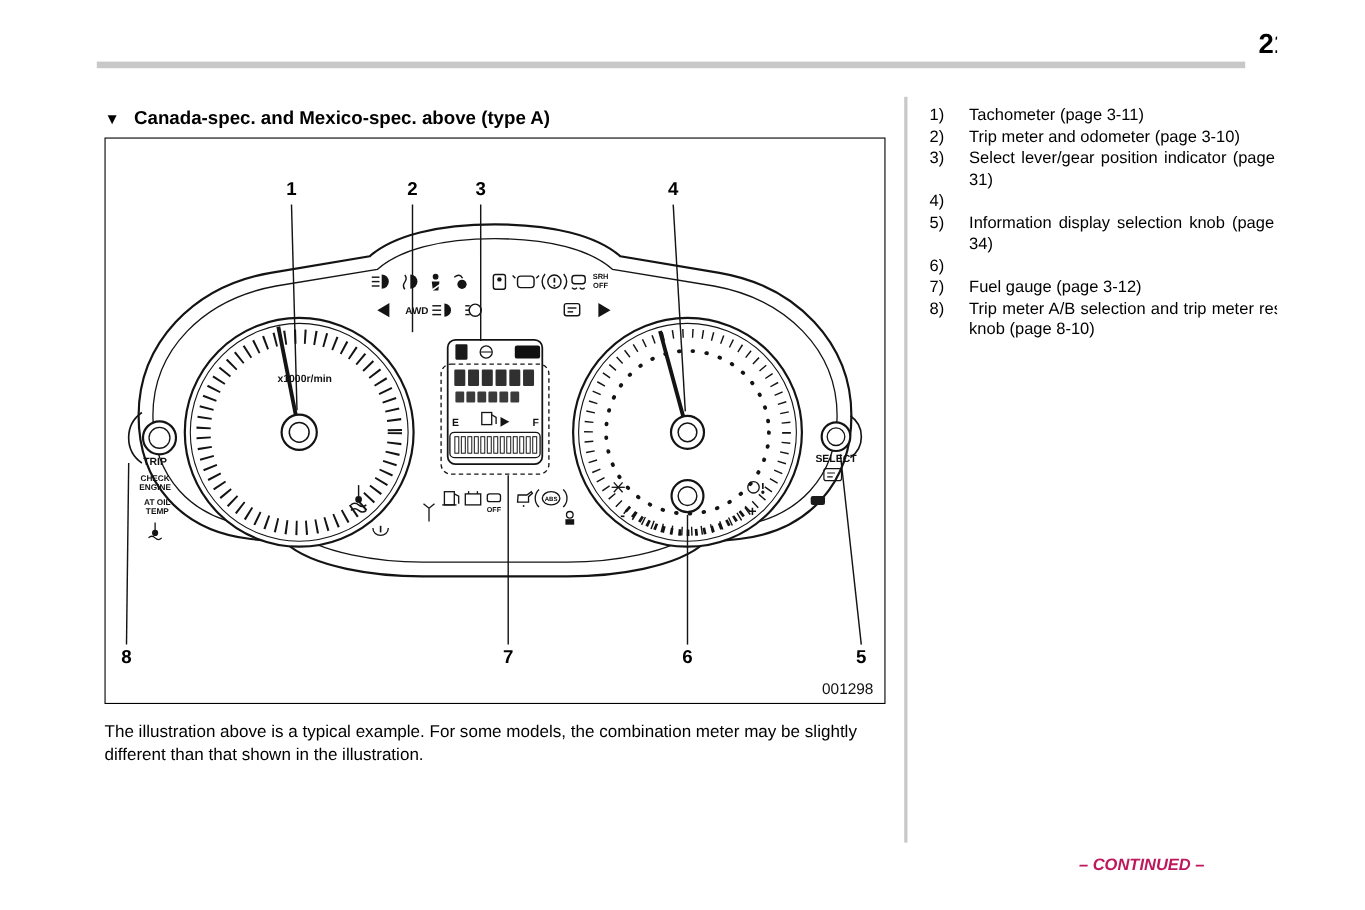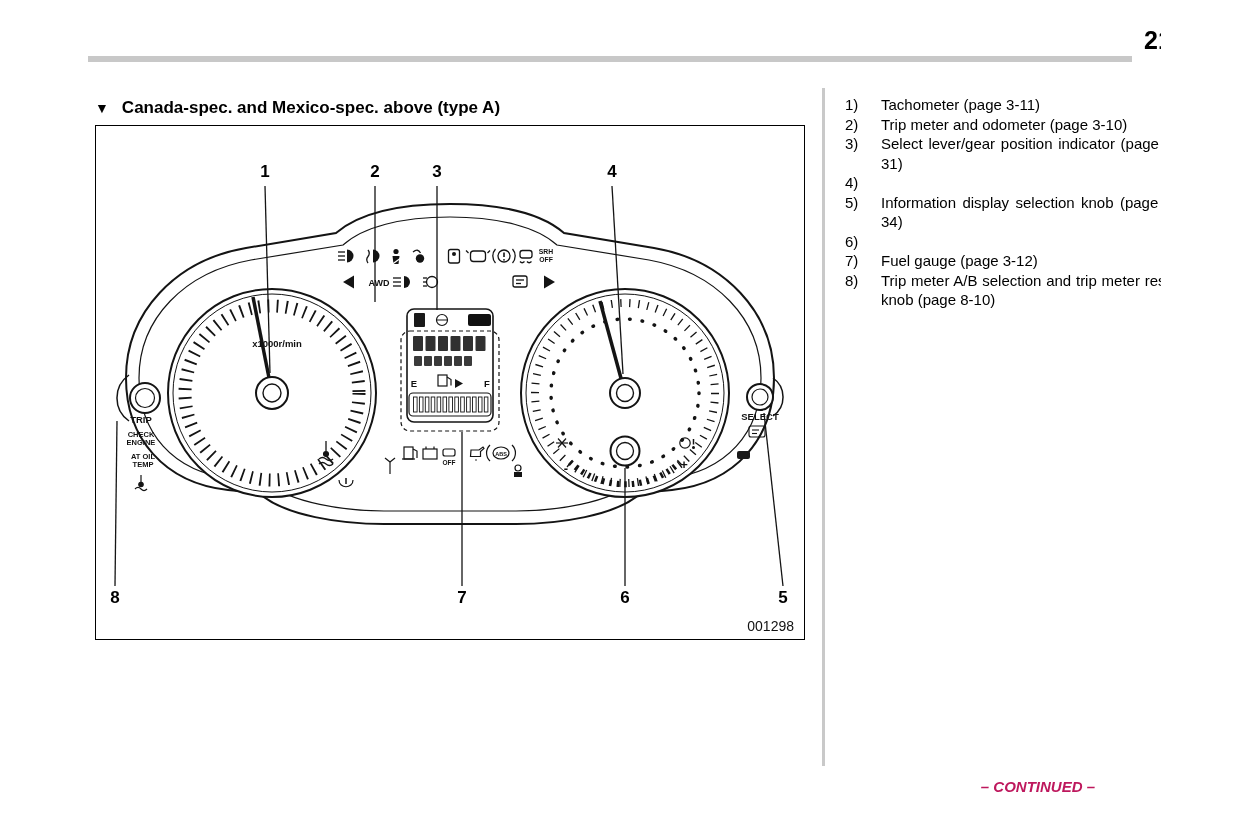--- a/index.html
+++ b/index.html
@@ -302,20 +302,21 @@
     <div class="callout" style="left:341px;top:37px;">3</div>
     <div class="callout" style="left:516px;top:37px;">4</div>
     <div class="callout" style="left:19px;top:463px;">8</div>
     <div class="callout" style="left:366px;top:463px;">7</div>
     <div class="callout" style="left:529px;top:463px;">6</div>
     <div class="callout" style="left:687px;top:463px;">5</div>
 
     <div class="figure-code">001298</div>
   </div>
 
+  <p class="caption">The illustration above is a typical example. For some models, the combination meter may be slightly different than that shown in the illustration.</p>
 
   <div class="v-divider"></div>
 
   <div class="legend">
     <div class="legend-item">
       <span class="legend-num">1)</span>
       <span class="legend-text">Tachometer (page 3-11)</span>
     </div>
     <div class="legend-item">
       <span class="legend-num">2)</span>

